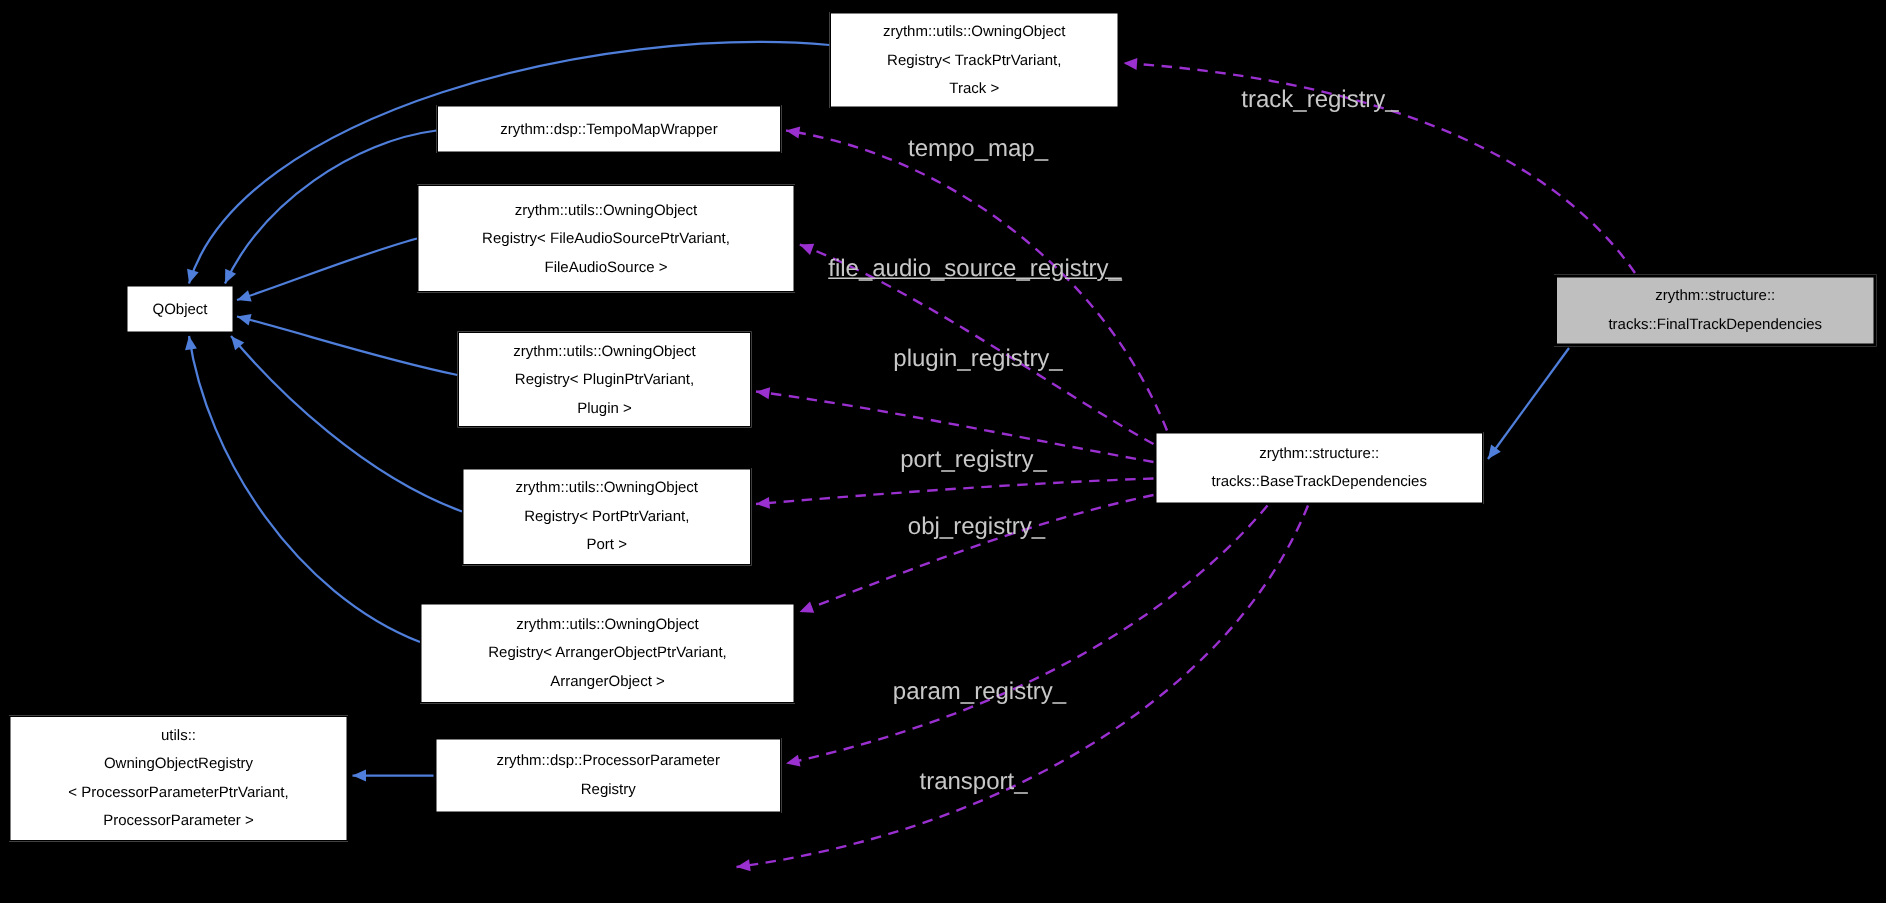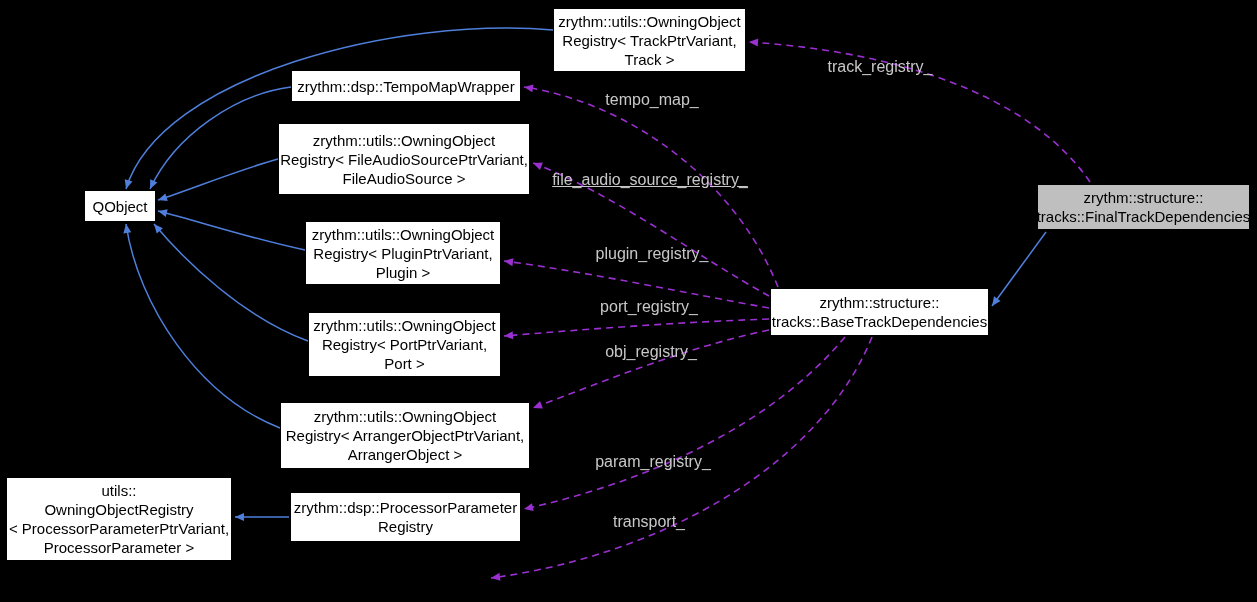--- a/index.html
+++ b/index.html
@@ -15,21 +15,21 @@
     position: absolute;
     inset: 0;
     pointer-events: none;
   }
   .node {
     position: absolute;
     box-sizing: border-box;
     background: #ffffff;
     border: 1px solid #000000;
     color: #000000;
-    font-size: 15px;
+    font-size: 10px;
     line-height: 19px;
     display: flex;
     align-items: center;
     justify-content: center;
     text-align: center;
     white-space: pre;
     cursor: pointer;
   }
   .node.highlight {
     background: #bfbfbf;
@@ -115,19 +115,19 @@
 
   <div class="node" style="left:770px; top:288px; width:219px; height:48px;">zrythm::structure::
 tracks::BaseTrackDependencies</div>
 
   <div class="node highlight" style="left:1036px; top:183px; width:215px; height:48px;">zrythm::structure::
 tracks::FinalTrackDependencies</div>
 
   <div class="edge-label" style="left:880px; top:67px;">track_registry_</div>
   <div class="edge-label" style="left:652px; top:100px;">tempo_map_</div>
   <div class="edge-label" style="left:650px; top:180px;text-decoration:underline;">file_audio_source_registry_</div>
-  <div class="edge-label" style="left:652px; top:254px;">plugin_registry_</div>
+  <div class="edge-label" style="left:652px; top:240px;">plugin_registry_</div>
   <div class="edge-label" style="left:649px; top:307px;">port_registry_</div>
   <div class="edge-label" style="left:651px; top:352px;">obj_registry_</div>
   <div class="edge-label" style="left:653px; top:430px;margin-top:32px;">param_registry_</div>
   <div class="edge-label" style="left:649px; top:522px;">transport_</div>
 
 </div>
 
 </body></html>

